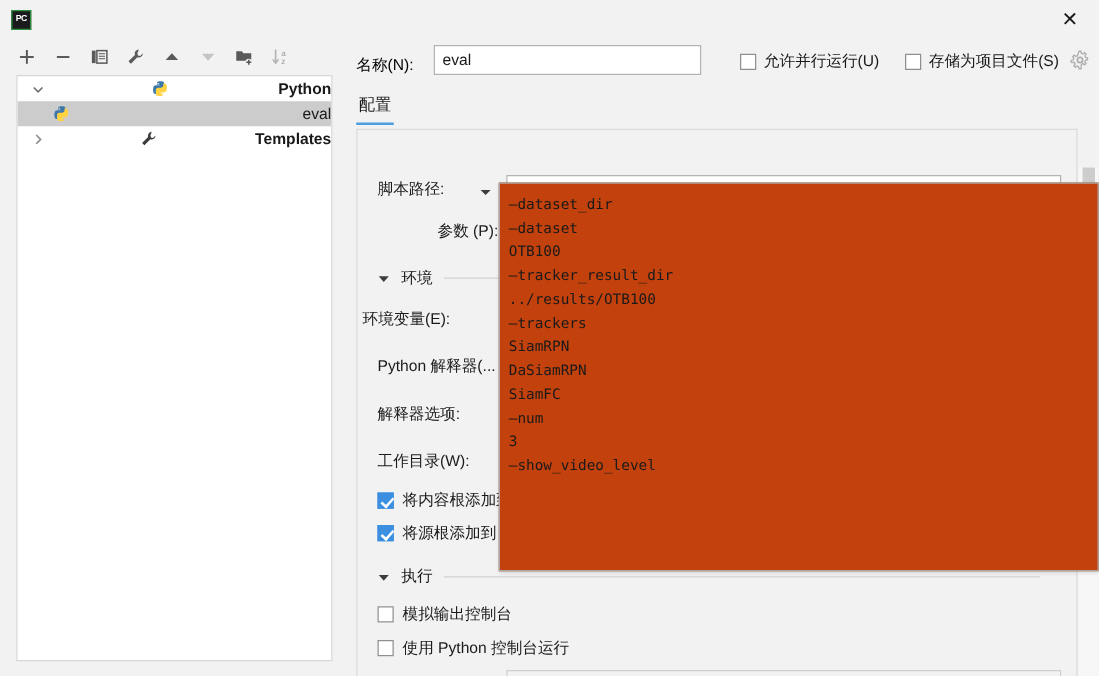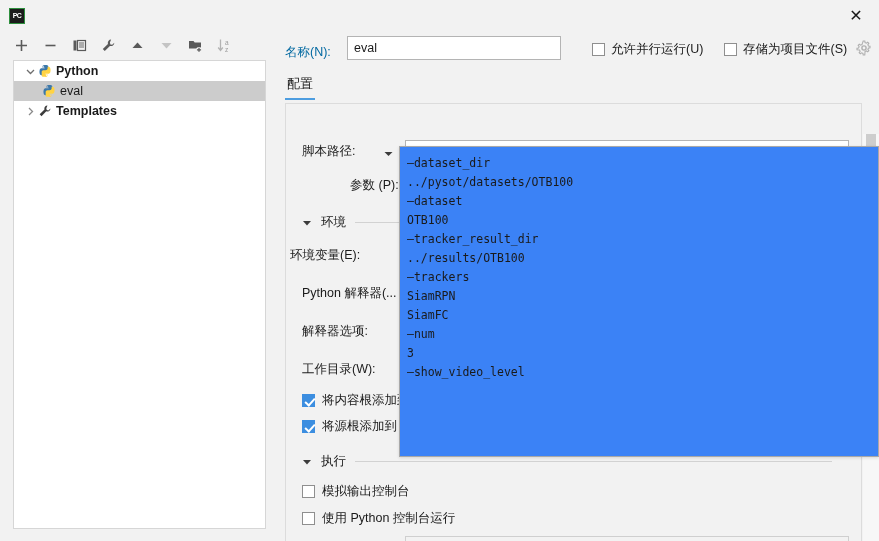--- a/index.html
+++ b/index.html
@@ -53,20 +53,21 @@
   .tool-btn svg { display: block; }
 
   .tree-box {
     position: absolute; left: 13px; top: 29px; right: 13px; bottom: 12px;
     background: #ffffff; border: 1px solid #d6d6d6;
     overflow: hidden;
   }
   .tree-row {
     height: 20px; display: flex; align-items: center; cursor: default;
     font-size: 12.5px;
+    justify-content: space-between;
   }
   .tree-row.selected { background: #cccccc; }
   .twisty {
     width: 16px; display: flex; align-items: center; justify-content: center;
     color: #6e6e6e; font-size: 9px;
   }
   .twisty svg { display:block; }
   .py-icon { width: 14px; height: 14px; margin-right: 4px; flex: 0 0 14px; }
   .wrench-icon { width: 14px; height: 14px; margin-right: 4px; flex: 0 0 14px; }
   .tree-label { white-space: nowrap; }
@@ -74,21 +75,21 @@
 
   
   .right-pane {
     position: absolute; left: 279px; top: 31px; width: 600px; height: 510px;
     background: #f2f2f2;
   }
   .name-row {
     position: absolute; left: 6px; top: 8px; right: 0; height: 26px;
     display: flex; align-items: center;
   }
-  .lbl { font-size: 12.5px; color: #0369a1; white-space: nowrap; }
+  .lbl { font-size: 12.5px; color: #000000; white-space: nowrap; }
   .name-input {
     position: absolute; left: 68px; top: 5px; width: 214px; height: 24px;
     border: 1px solid #b4b4b4; background: #ffffff;
     font-family: "Liberation Sans", sans-serif; font-size: 12.5px;
     padding: 0 6px; color: #1a1a1a; outline: none;
   }
   .cb-inline {
     position: absolute; display: flex; align-items: center; gap: 6px; top: 10px;
     font-size: 12.5px; white-space: nowrap;
   }
@@ -152,21 +153,21 @@
   }
   .sec-tri { width: 10px; color: #3c3c3c; display:flex; align-items:center; }
   .cb-row {
     position: absolute; display: flex; align-items: center; gap: 7px;
     font-size: 12.5px; white-space: nowrap;
   }
 
   
   .popup {
     position: absolute; left: 399px; top: 146px; width: 480px; height: 311px;
-    background: #3b82f6; border: 1px solid #a8a8a8;
+    background: #c2410c; border: 1px solid #a8a8a8;
     box-shadow: 0 1px 3px rgba(0,0,0,0.12);
     overflow: hidden; padding: 7px 0 0 7px;
   }
   .popup-line {
     font-family: "DejaVu Sans Mono", "Liberation Mono", monospace;
     font-size: 11.5px; line-height: 19px; color: #1a1a1a;
     white-space: pre;
   }
 
   
@@ -394,26 +395,26 @@
 
     </div>
 
     <div class="vscroll-outer">
       <div class="vscroll-thumb"></div>
     </div>
   </div>
 
   <div class="popup">
     <div class="popup-line">—dataset_dir</div>
-    <div class="popup-line">../pysot/datasets/OTB100</div>
     <div class="popup-line">—dataset</div>
     <div class="popup-line">OTB100</div>
     <div class="popup-line">—tracker_result_dir</div>
     <div class="popup-line">../results/OTB100</div>
     <div class="popup-line">—trackers</div>
     <div class="popup-line">SiamRPN</div>
+    <div class="popup-line">DaSiamRPN</div>
     <div class="popup-line">SiamFC</div>
     <div class="popup-line">—num</div>
     <div class="popup-line">3</div>
     <div class="popup-line">—show_video_level</div>
   </div>
 
 </div>
 
 </body></html>

